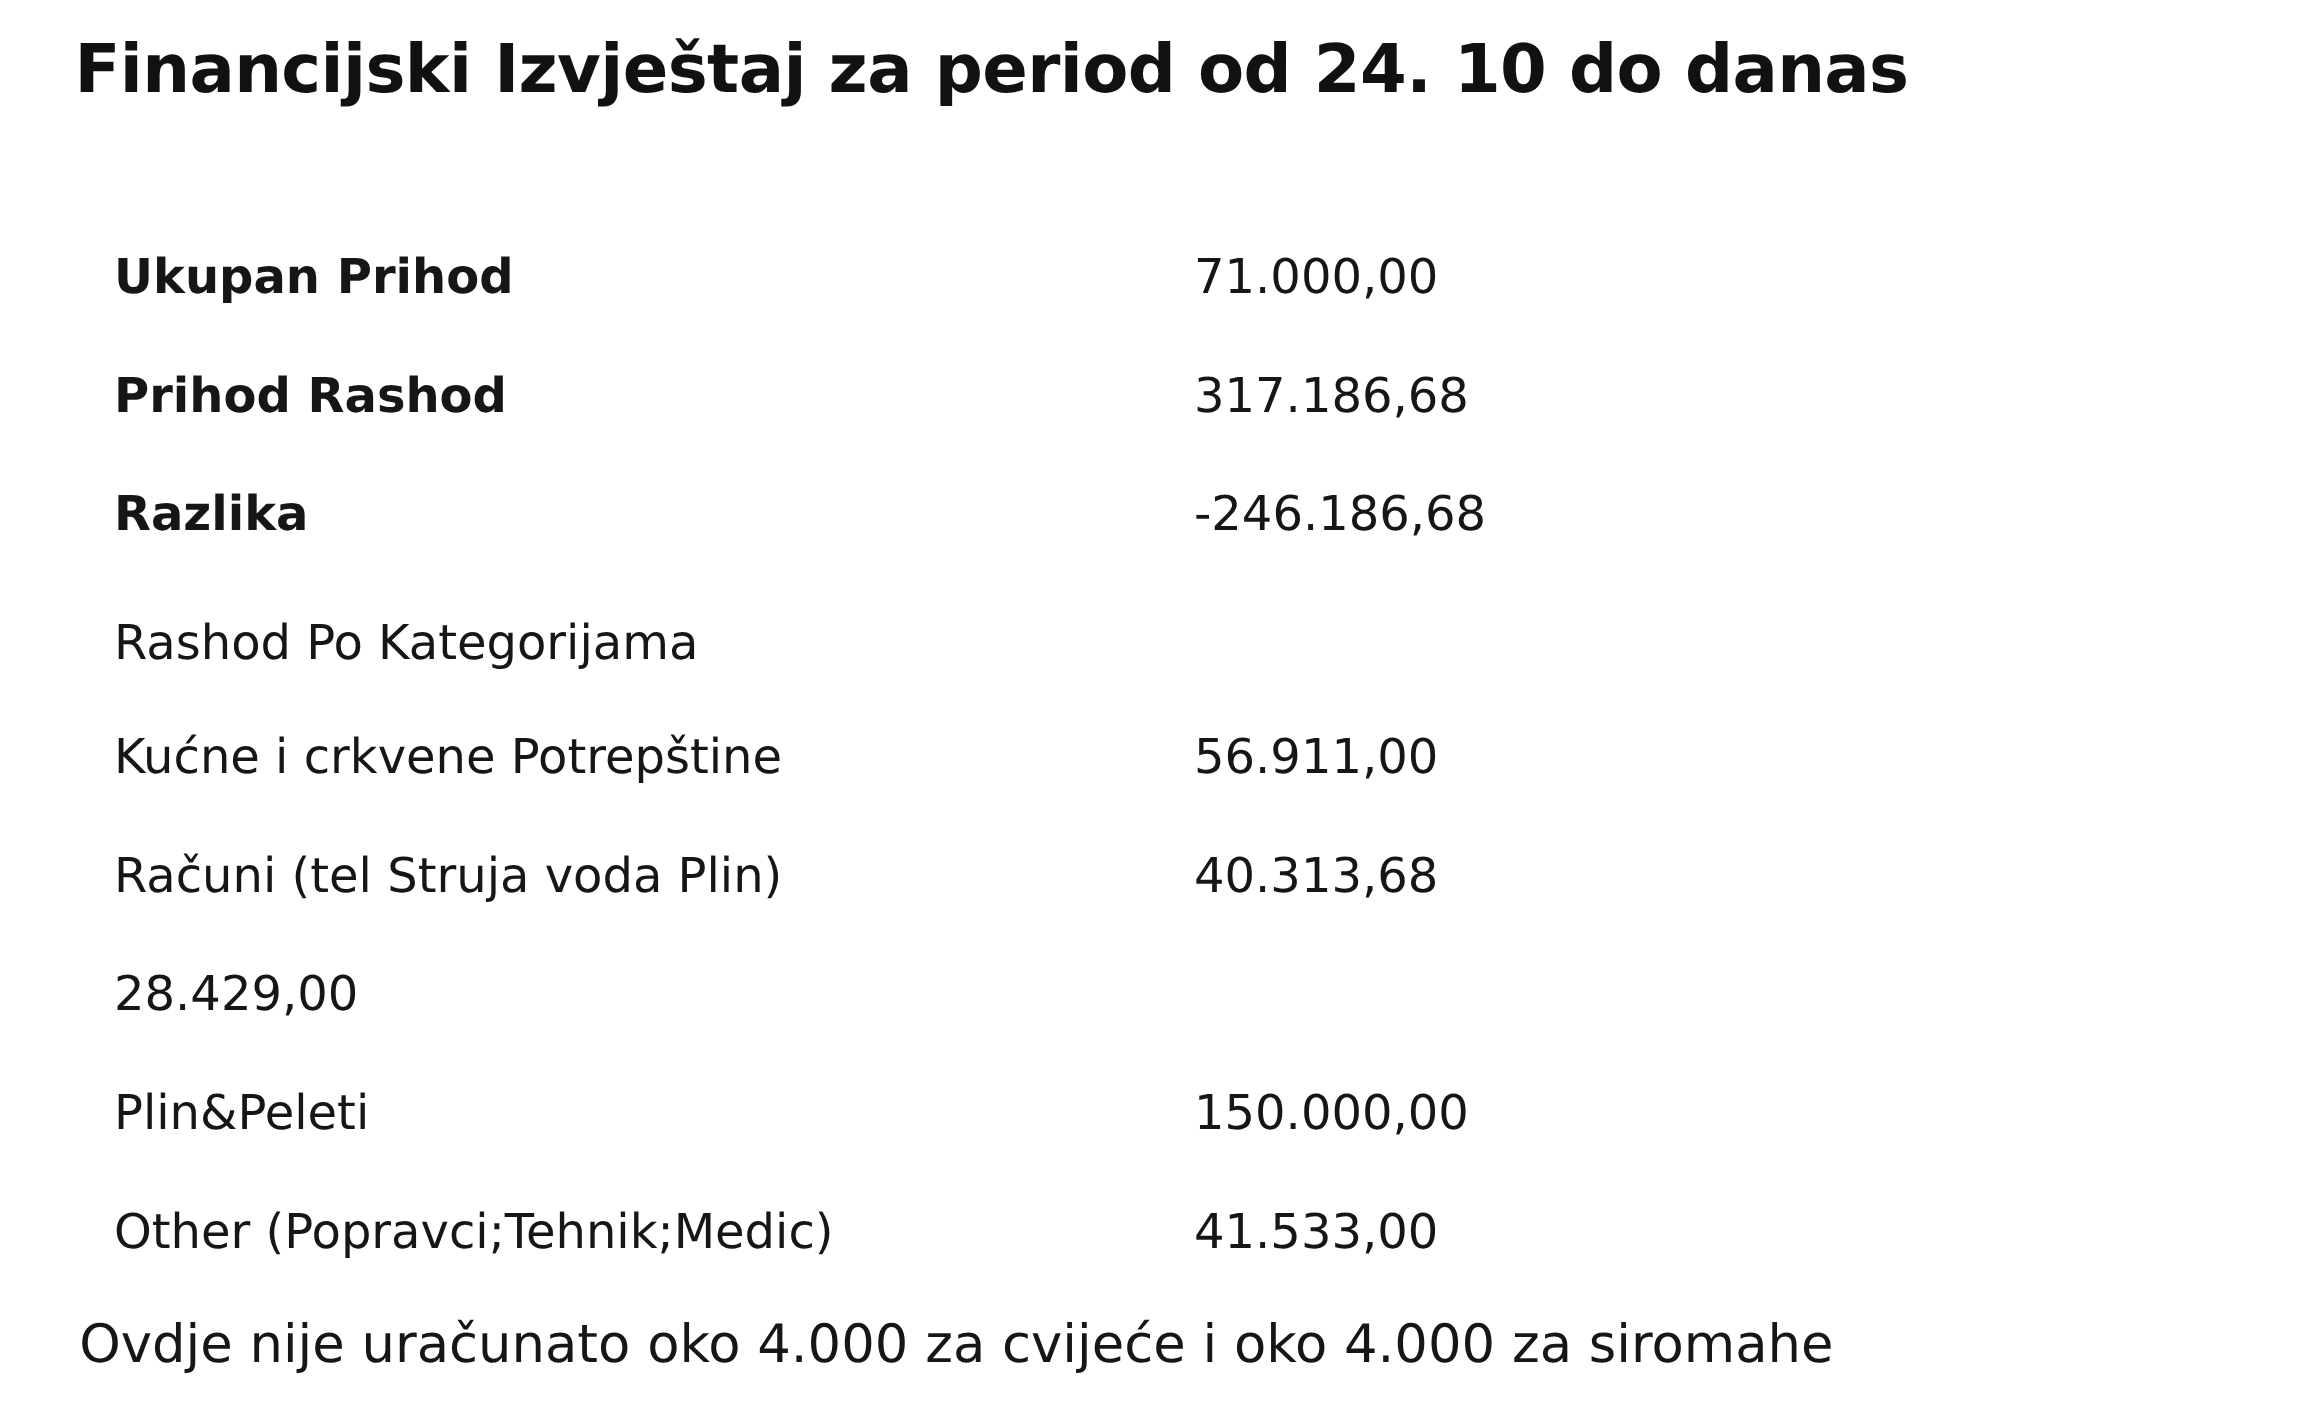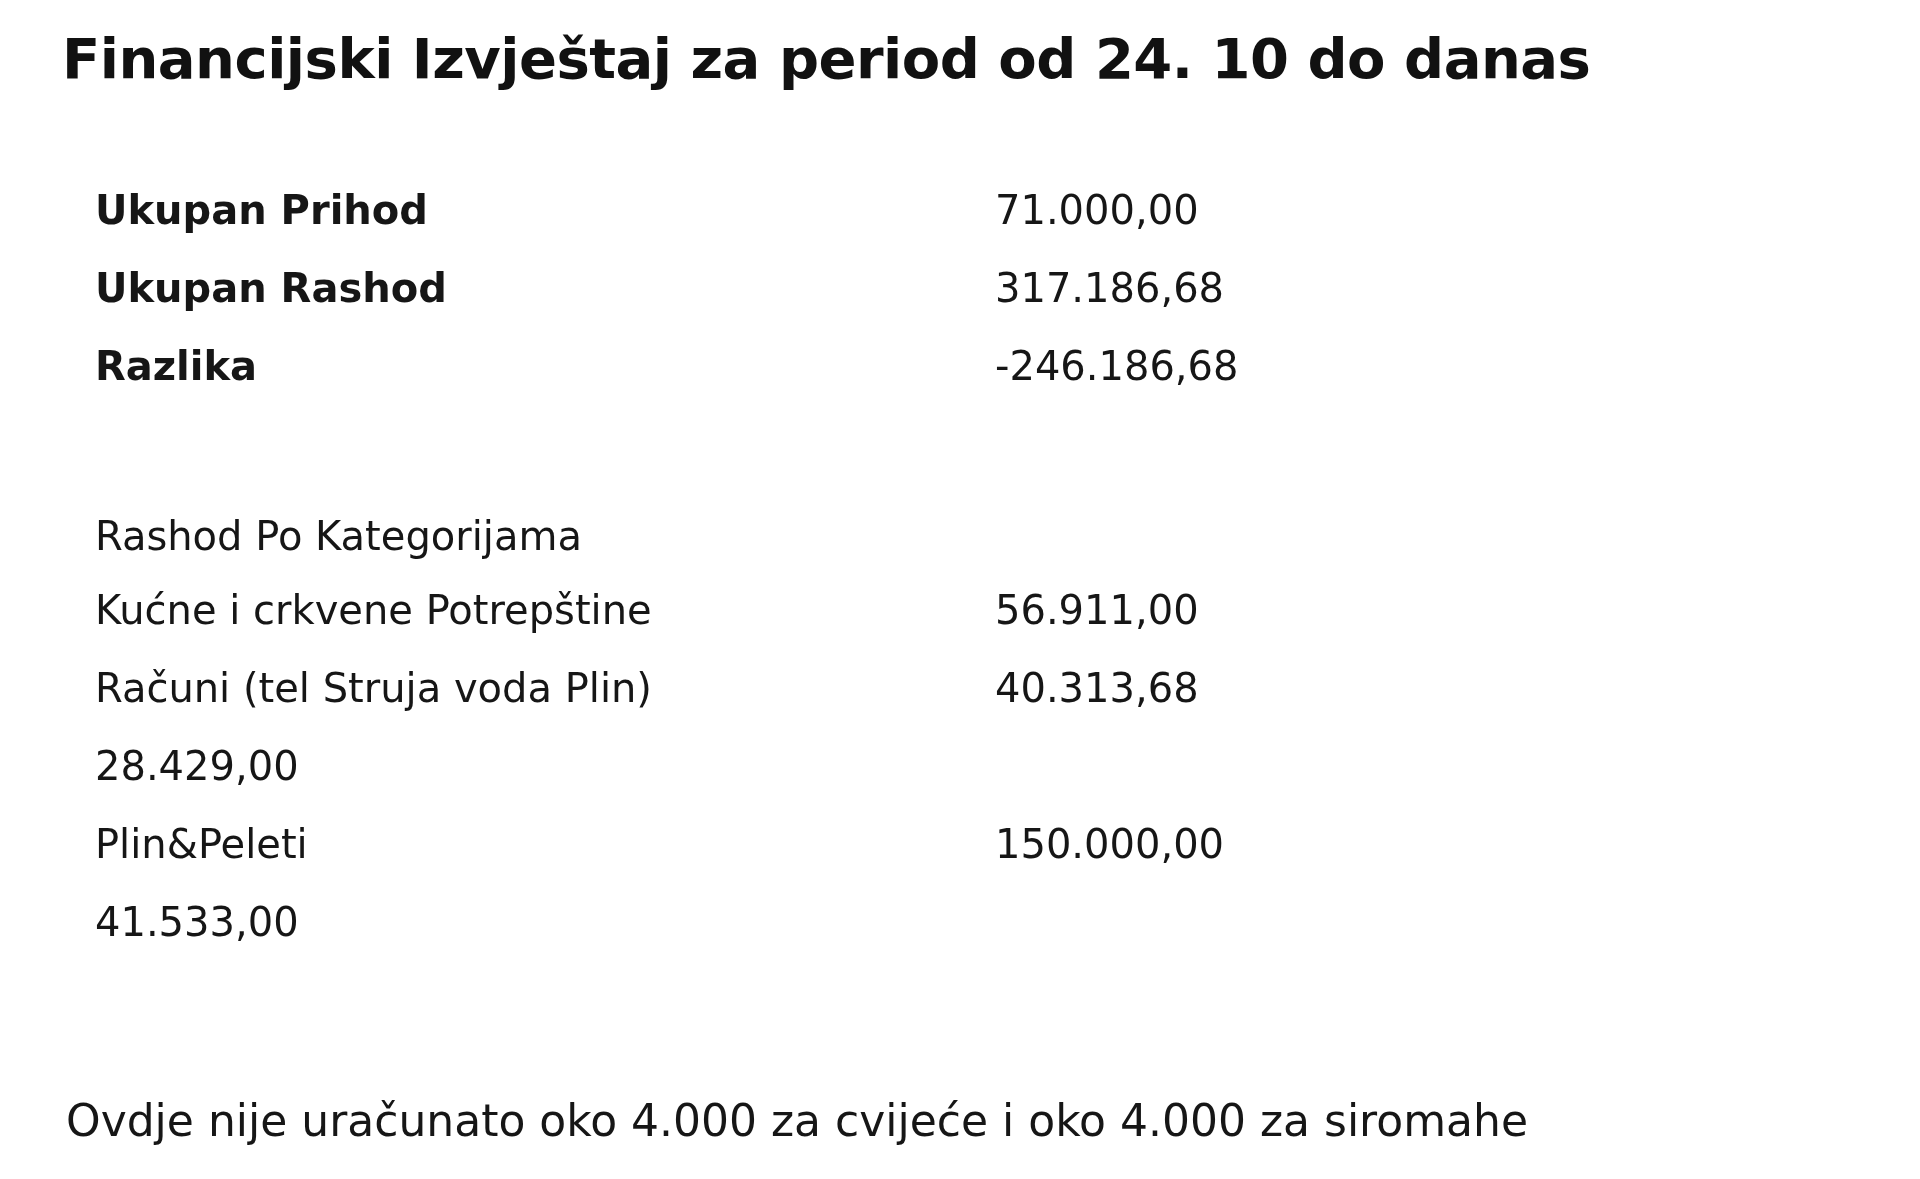--- a/index.html
+++ b/index.html
@@ -38,20 +38,21 @@
     position: absolute;
     left: 95px;
     top: 190px;
     width: 1240px;
   }
 
   .row {
     display: flex;
     align-items: baseline;
     height: 78px;
+    margin-top: 21px;
   }
 
   .row .label {
     width: 900px;
     font-size: 40px;
     line-height: 1;
   }
 
   .row .value {
     width: 320px;
@@ -96,21 +97,21 @@
   <div class="report-title">Financijski Izvještaj za period od 24. 10 do danas</div>
 
   <div class="summary-block">
 
     <div class="row summary">
       <span class="label">Ukupan Prihod</span>
       <span class="value">71.000,00</span>
     </div>
 
     <div class="row summary">
-      <span class="label">Ukupan Rashod</span>
+      <span class="label">Prihod Rashod</span>
       <span class="value">317.186,68</span>
     </div>
 
     <div class="row summary">
       <span class="label">Razlika</span>
       <span class="value">-246.186,68</span>
     </div>
 
   </div>
 
@@ -131,20 +132,21 @@
     <div class="row">
       <span class="value">28.429,00</span>
     </div>
 
     <div class="row">
       <span class="label">Plin&amp;Peleti</span>
       <span class="value">150.000,00</span>
     </div>
 
     <div class="row">
+      <span class="label">Other (Popravci;Tehnik;Medic)</span>
       <span class="value">41.533,00</span>
     </div>
 
   </div>
 
   <div class="footnote">Ovdje nije uračunato oko 4.000 za cvijeće i oko 4.000 za siromahe</div>
 
 </div>
 
 </body></html>

